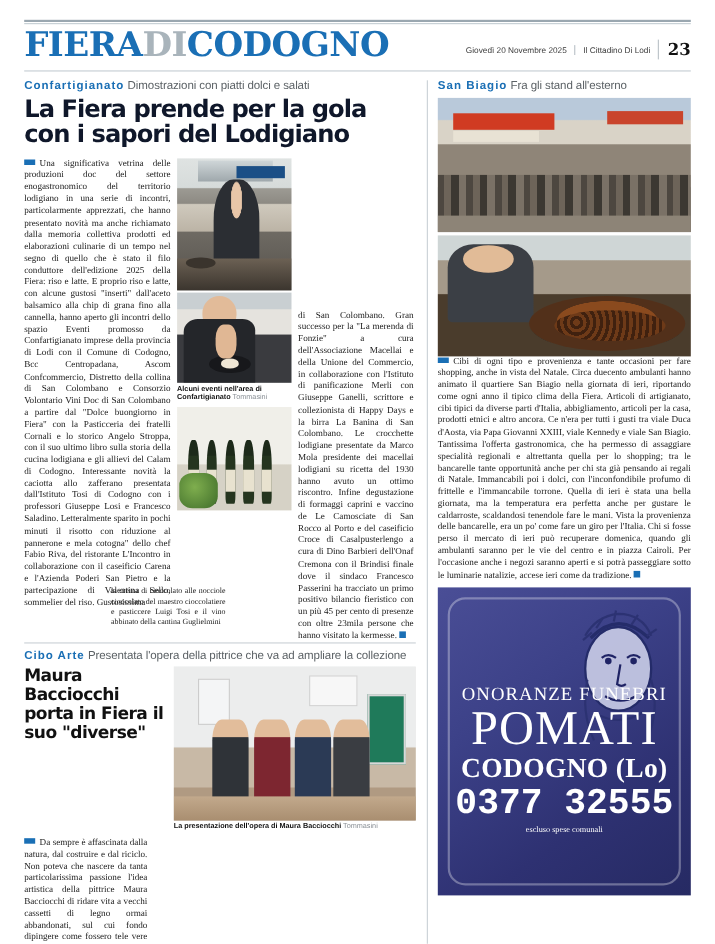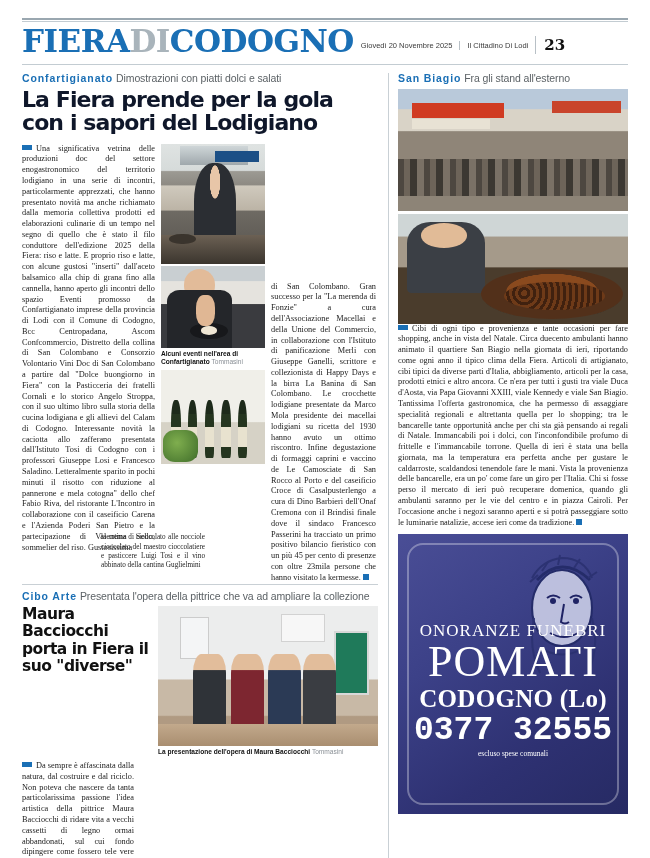--- a/index.html
+++ b/index.html
@@ -12,21 +12,21 @@
   }
   .page {
     width: 650px; height: 858px;
     padding: 18px 22px 10px 22px;
     position: relative;
   }
 
   
   .masthead-rule-top { border-top: 2px solid #9aa7b0; border-bottom: 1px solid #c3ccd2; height: 4px; }
   .masthead {
-    display: flex; align-items: flex-end; justify-content: flex-start;
+    display: flex; align-items: flex-end; justify-content: space-between;
     padding-top: 4px;
   }
   .masthead-title {
     font-family: "DejaVu Serif", serif;
     font-weight: 700;
     font-size: 31px;
     letter-spacing: -0.5px;
     line-height: 1;
     color: #1a6fb5;
   }

